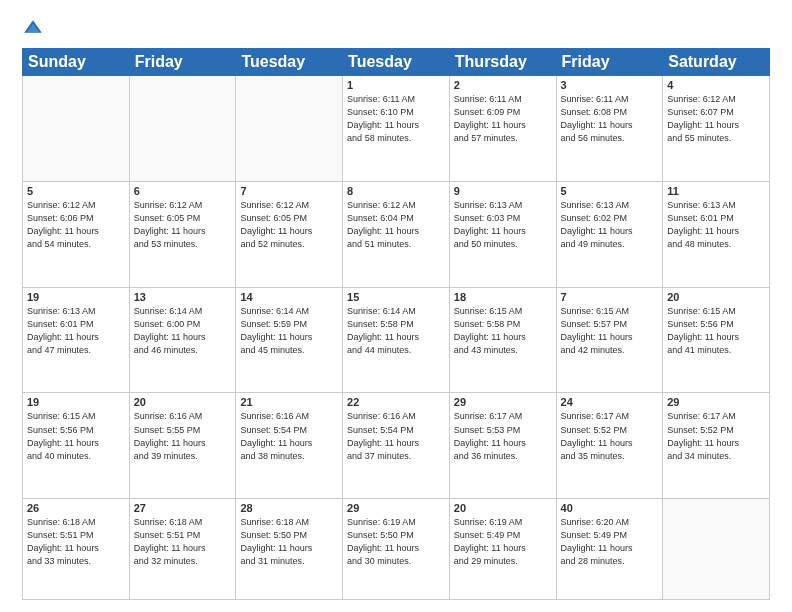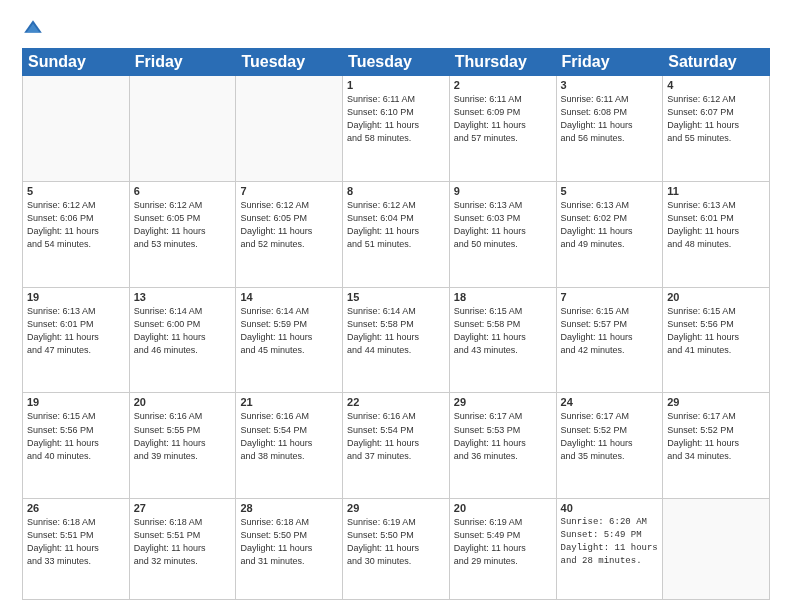--- a/index.html
+++ b/index.html
@@ -345,21 +345,21 @@
           </td>
           <td>
             <span class="day-num">20</span>
             <div class="day-info" style="white-space: pre-line;">Sunrise: 6:19 AM
 Sunset: 5:49 PM
 Daylight: 11 hours
 and 29 minutes.</div>
           </td>
           <td>
             <span class="day-num">40</span>
-            <div class="day-info" style="white-space: pre-line; font-family: Liberation Mono, monospace;">Sunrise: 6:20 AM
+            <div class="day-info" style="white-space: pre-line;">Sunrise: 6:20 AM
 Sunset: 5:49 PM
 Daylight: 11 hours
 and 28 minutes.</div>
           </td>
           <td class="empty"></td>
         </tr>
       </tbody>
   </table>
 </div>
 

